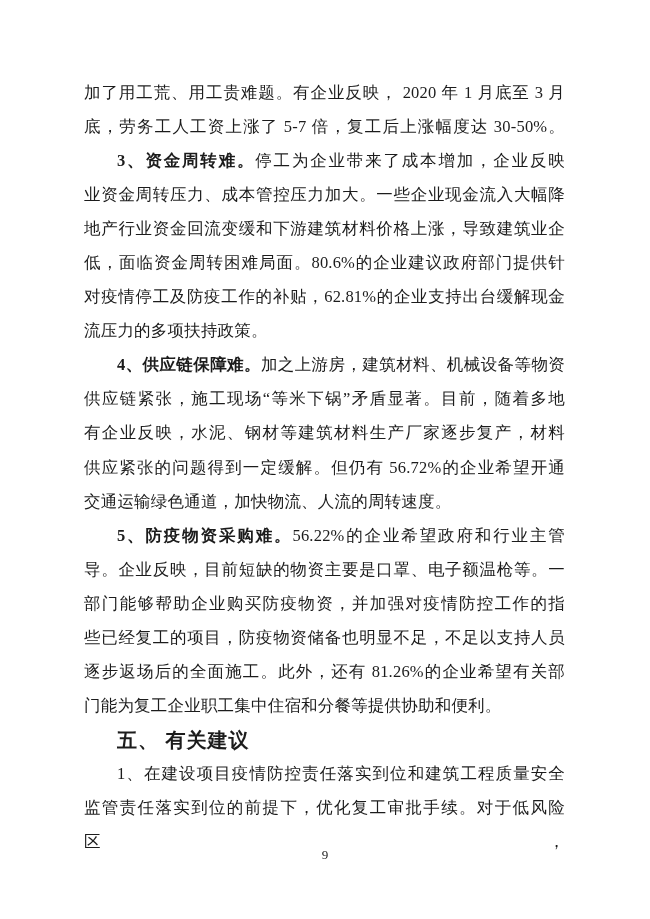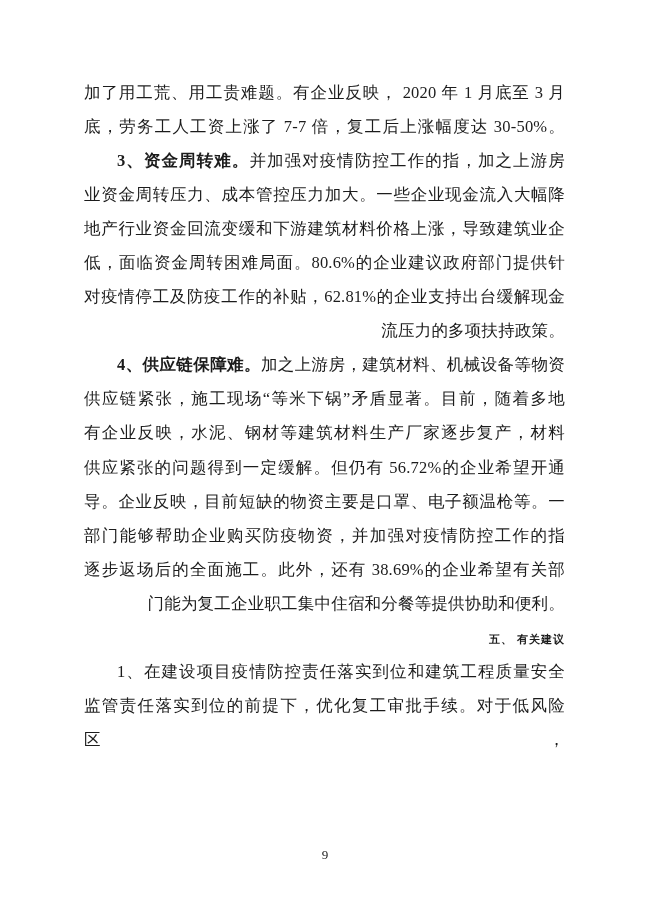--- a/index.html
+++ b/index.html
@@ -20,74 +20,77 @@
     position: absolute;
     left: 84px;
     top: 76px;
     width: 481px;
   }
   .line {
     font-size: 16.5px;
     line-height: 34.05px;
     height: 34.05px;
     white-space: nowrap;
-    text-align: right;
+    text-align: left;
     letter-spacing: 0.2px;
   }
   .line.just {
     white-space: normal;
     text-align: justify;
     text-align-last: justify;
     text-justify: inter-character;
   }
   .line.ind {
     padding-left: 33px;
   }
   .line.ind.just {
     width: 448px;
   }
   .bold {
     font-weight: bold;
     font-family: Liberation Serif, serif;
   }
   .hei {
     font-family: "Liberation Sans", "DejaVu Sans", sans-serif;
-    font-size: 11px;
+    font-size: 20px;
     letter-spacing: 1px;
   }
   .page-number {
     position: absolute;
     left: 0;
     top: 847px;
     width: 100%;
     text-align: center;
     font-size: 13px;
     font-family: "Liberation Serif", "DejaVu Serif", serif;
     color: #1c1c1c;
   }
 </style>
 </head>
 <body>
 
 <div class="page">
   <main class="text-block" id="text-block">
       <div class="line just"><span>加了用工荒、用工贵难题。有企业反映， 2020 年 1 月底至 3 月</span></div>
-      <div class="line just"><span>底，劳务工人工资上涨了 7-7 倍，复工后上涨幅度达 30-50%。</span></div>
-      <div class="line just ind"><span class="bold">3、资金周转难。</span><span>并加强对疫情防控工作的指，加之上游房</span></div>
+      <div class="line just"><span>底，劳务工人工资上涨了 5-7 倍，复工后上涨幅度达 30-50%。</span></div>
+      <div class="line just ind"><span class="bold">3、资金周转难。</span><span>停工为企业带来了成本增加，企业反映</span></div>
       <div class="line just"><span>业资金周转压力、成本管控压力加大。一些企业现金流入大幅降</span></div>
       <div class="line just"><span>地产行业资金回流变缓和下游建筑材料价格上涨，导致建筑业企</span></div>
       <div class="line just"><span>低，面临资金周转困难局面。80.6%的企业建议政府部门提供针</span></div>
       <div class="line just"><span>对疫情停工及防疫工作的补贴，62.81%的企业支持出台缓解现金</span></div>
       <div class="line"><span>流压力的多项扶持政策。</span></div>
       <div class="line just ind"><span class="bold">4、供应链保障难。</span><span>加之上游房，建筑材料、机械设备等物资</span></div>
       <div class="line just"><span>供应链紧张，施工现场“等米下锅”矛盾显著。目前，随着多地</span></div>
       <div class="line just"><span>有企业反映，水泥、钢材等建筑材料生产厂家逐步复产，材料</span></div>
       <div class="line just"><span>供应紧张的问题得到一定缓解。但仍有 56.72%的企业希望开通</span></div>
+      <div class="line"><span>交通运输绿色通道，加快物流、人流的周转速度。</span></div>
+      <div class="line just ind"><span class="bold">5、防疫物资采购难。</span><span>56.22%的企业希望政府和行业主管</span></div>
       <div class="line just"><span>导。企业反映，目前短缺的物资主要是口罩、电子额温枪等。一</span></div>
       <div class="line just"><span>部门能够帮助企业购买防疫物资，并加强对疫情防控工作的指</span></div>
-      <div class="line just"><span>逐步返场后的全面施工。此外，还有 38.69%的企业希望有关部</span></div>
+      <div class="line just"><span>些已经复工的项目，防疫物资储备也明显不足，不足以支持人员</span></div>
+      <div class="line just"><span>逐步返场后的全面施工。此外，还有 81.26%的企业希望有关部</span></div>
       <div class="line"><span>门能为复工企业职工集中住宿和分餐等提供协助和便利。</span></div>
       <div class="line ind"><span class="bold hei">五、 有关建议</span></div>
       <div class="line just ind"><span>1、在建设项目疫情防控责任落实到位和建筑工程质量安全</span></div>
       <div class="line just"><span>监管责任落实到位的前提下，优化复工审批手续。对于低风险区，</span></div>
     </main>
   <div class="page-number">9</div>
 </div>
 
 </body></html>

